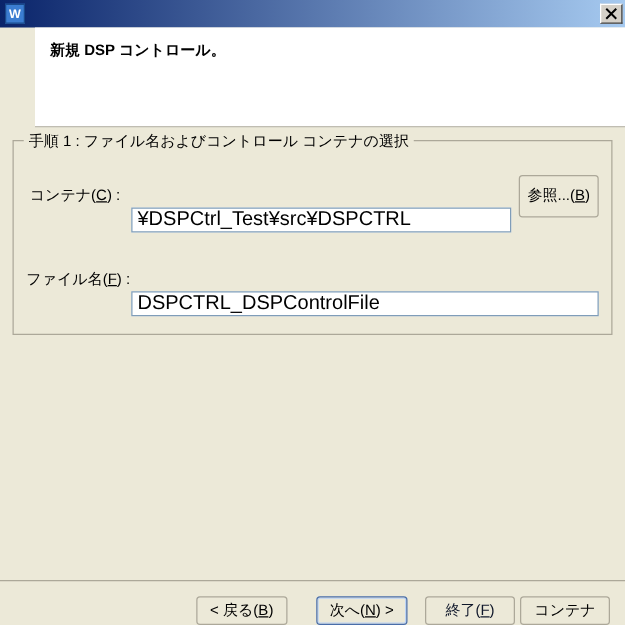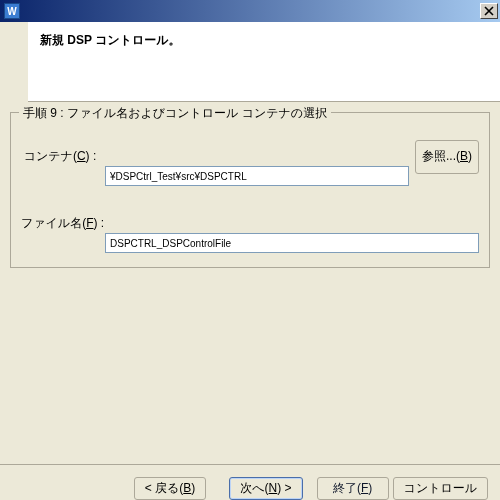--- a/index.html
+++ b/index.html
@@ -80,21 +80,21 @@
       white-space: nowrap;
     }
     .row-label u { text-decoration: underline; }
     .text-input {
       flex: 1;
       height: 20px;
       border: 1px solid #7f9db9;
       background: #fff;
       padding: 2px 4px;
       font-family: inherit;
-      font-size: 10px;
+      font-size: 16px;
       margin-top: 39px;
     }
     .browse-btn {
       height: 34px;
       padding: 0 6px;
       background: #ece9d8;
       border: 1px solid #aca899;
       border-radius: 3px;
       font-family: inherit;
       font-size: 12px;
@@ -146,21 +146,21 @@
     </svg>
   </div>
 </div>
 
 <div class="header-area">
   <div class="header-title">新規 DSP コントロール。</div>
 </div>
 
 <div class="content">
   <div class="fieldset">
-    <div class="legend">手順 9 : ファイル名およびコントロール コンテナの選択</div>
+    <div class="legend">手順 1 : ファイル名およびコントロール コンテナの選択</div>
 
     <div class="row">
       <div class="row-label">
         <span>コンテナ(</span><u>C</u><span>) :</span>
       </div>
       <input type="text" class="text-input" value="¥DSPCtrl_Test¥src¥DSPCTRL" style="">
       <button class="browse-btn">
         <span>参照...(</span><u>B</u><span>)</span>
       </button>
     </div>
@@ -178,14 +178,14 @@
   <button class="btn">
     <span>&lt; 戻る(</span><u>B</u><span>)</span>
   </button>
   <button class="btn default">
     <span>次へ(</span><u>N</u><span>) &gt;</span>
   </button>
   <div class="btn-gap"></div>
   <button class="btn" disabled="">
     <span>終了(</span><u>F</u><span>)</span>
   </button>
-  <button class="btn">コントロール</button>
+  <button class="btn">コンテナ</button>
 </div>
 
 </body></html>

